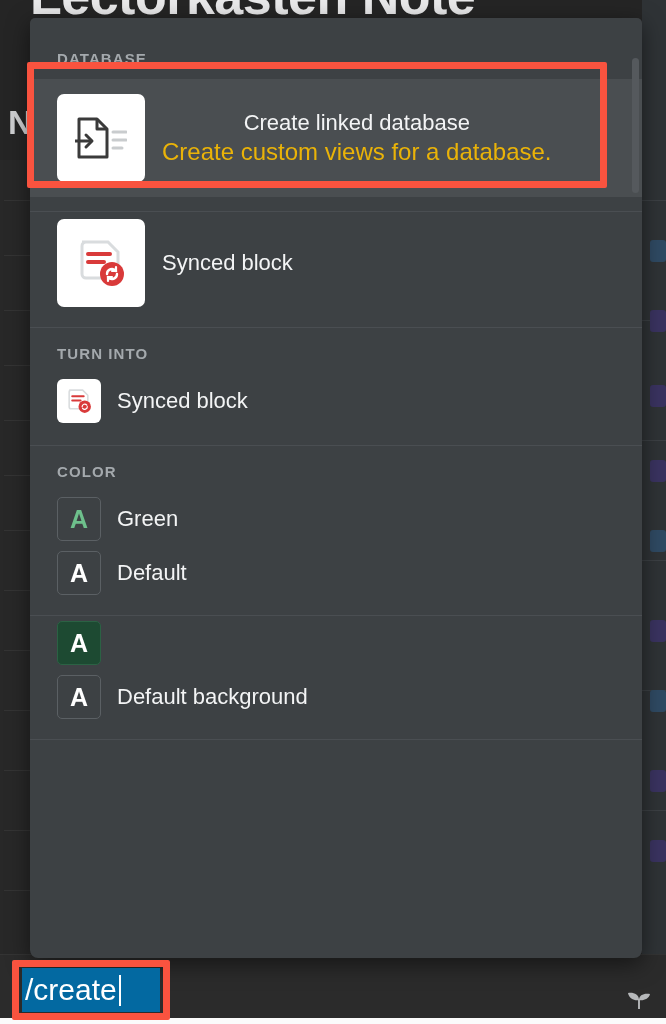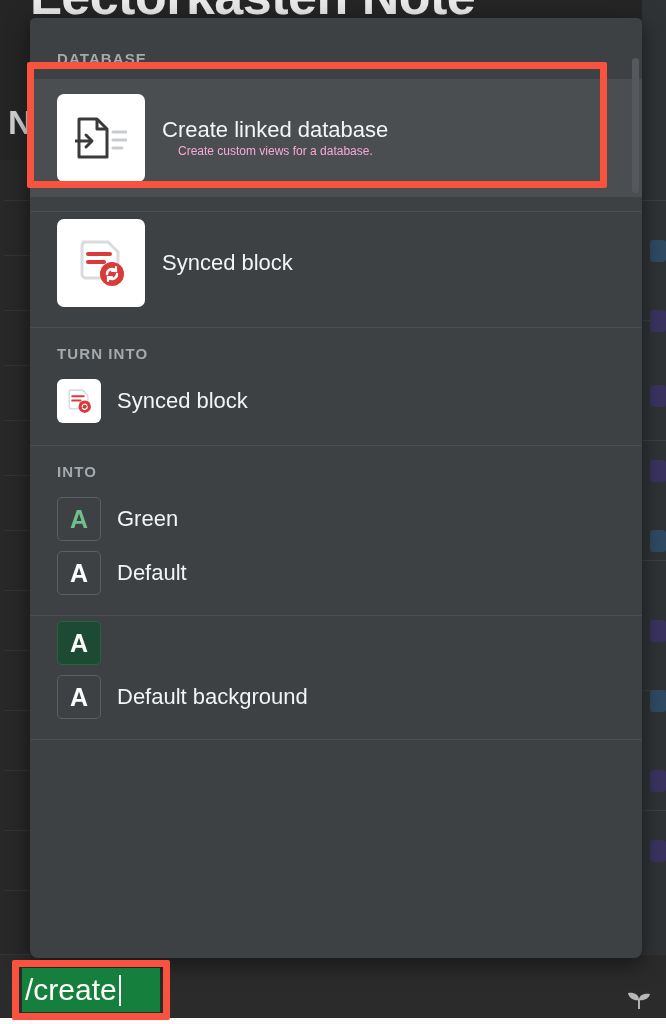--- a/index.html
+++ b/index.html
@@ -67,25 +67,26 @@
     font-size: 15px; font-weight: bold; color: #a4a9ad;
     letter-spacing: 1.1px; padding: 0 0 0 27px;
   }
   .section { position: relative; }
   .divider { height: 1px; background: #4a4e52; margin: 0; }
 
   .row {
     display: flex; align-items: center; gap: 17px;
     padding: 7px 14px 7px 27px;
     cursor: pointer;
+    text-align: center;
   }
   .row.selected { background: #4a4e51; }
   .row-texts { display: flex; flex-direction: column; justify-content: center; }
   .row-title { font-size: 22px; color: #f3f4f5; line-height: 1.25; }
-  .row-desc  { font-size: 12px; color: #f9a8d4; line-height: 1.3; margin-left: 16px; }
+  .row-desc  { font-size: 24px; color: #eab308; line-height: 1.3; }
 
   
   .tile-lg {
     width: 88px; height: 88px; flex: 0 0 88px;
     background: #fff; border-radius: 7px;
     display: flex; align-items: center; justify-content: center;
   }
   .tile-sm {
     width: 44px; height: 44px; flex: 0 0 44px;
     background: #fff; border-radius: 6px;
@@ -122,21 +123,21 @@
     pointer-events: none;
   }
   #annot-create { left: 27px; top: 62px; width: 580px; height: 126px; }
   #annot-input  { left: 12px; top: 960px; width: 158px; height: 60px; }
 
   
   .cmd-input {
     position: absolute; left: 22px; top: 968px;
     width: 138px; height: 44px;
     display: flex; align-items: center;
-    background: #15803d; color: #ffffff;
+    background: #0369a1; color: #ffffff;
     font-size: 30px; padding-left: 3px;
     white-space: nowrap;
   }
   .caret {
     display: inline-block; width: 2px; height: 31px;
     background: #ffffff; margin-left: 2px;
   }
 </style>
 </head>
 <body>
@@ -248,21 +249,21 @@
           </div>
           <div class="row-texts">
             <div class="row-title">Synced block</div>
           </div>
         </div>
       </div>
 
       <div class="divider"></div>
 
       <div class="section">
-        <div class="section-label" style="padding-top:17px;padding-bottom:12px">INTO</div>
+        <div class="section-label" style="padding-top:17px;padding-bottom:12px">COLOR</div>
         <div class="row row-compact">
           <div class="swatch green-fg">A</div>
           <div class="row-title">Green</div>
         </div>
         <div class="row row-compact" style="padding-bottom:20px">
           <div class="swatch default-fg">A</div>
           <div class="row-title">Default</div>
         </div>
       </div>
 

